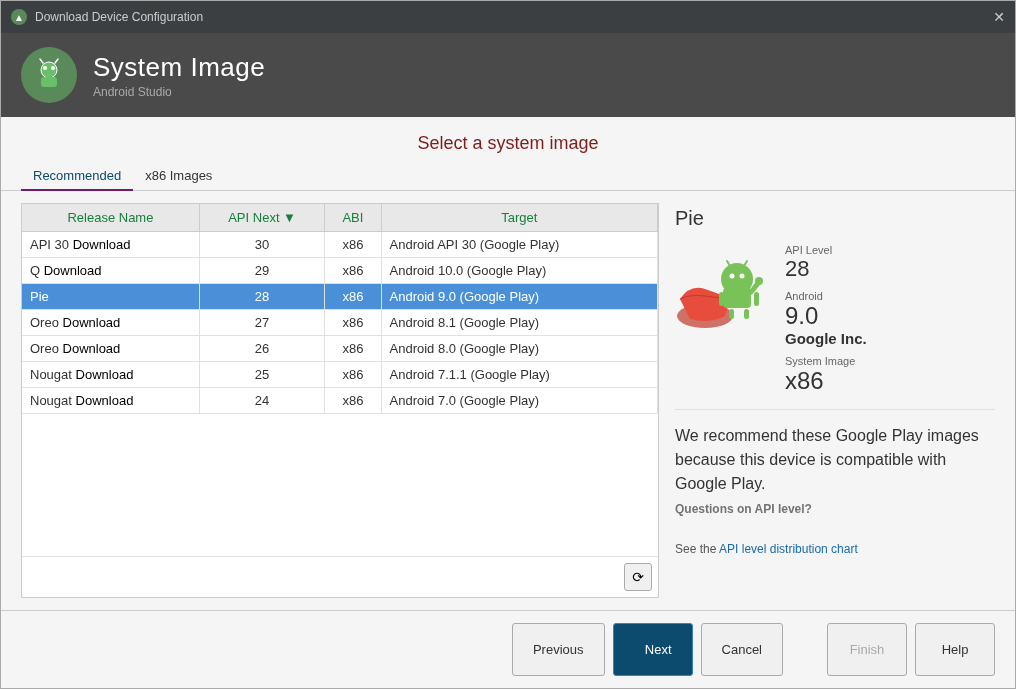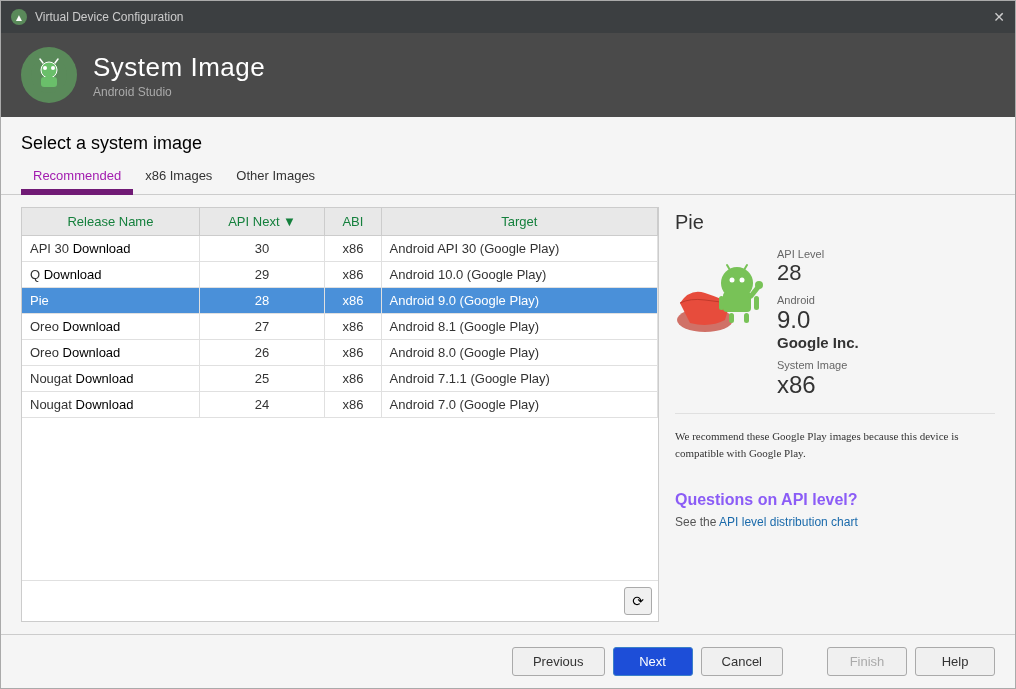--- a/index.html
+++ b/index.html
@@ -99,43 +99,44 @@
     .content {
       flex: 1;
       display: flex;
       flex-direction: column;
       overflow: hidden;
       background: #f5f5f5;
     }
     .content-title {
       padding: 16px 20px 8px;
       font-size: 18px;
-      color: #000000;
+      color: #7f1d1d;
       font-weight: 400;
+      text-align: center;
     }
 
     
     .tabs {
       display: flex;
       padding: 0 20px;
       border-bottom: 1px solid #ccc;
       background: #f5f5f5;
       flex-shrink: 0;
     }
     .tab {
       padding: 6px 12px;
       cursor: pointer;
       font-size: 13px;
       color: #333;
       border-bottom: 2px solid transparent;
       margin-bottom: -1px;
     }
     .tab.active {
-      color: #a21caf;
-      border-bottom: 6px solid #701a75;
+      color: #0c4a6e;
+      border-bottom: 2px solid #701a75;
     }
 
     
     .main-split {
       display: flex;
       flex: 1;
       overflow: hidden;
       padding: 12px 20px;
       gap: 16px;
     }
@@ -220,21 +221,21 @@
       gap: 6px;
     }
     .right-title {
       font-size: 20px;
       font-weight: 400;
       color: #333;
       margin-bottom: 8px;
     }
     .android-image-area {
       display: flex;
-      gap: 12px;
+      gap: 20px;
       align-items: flex-start;
     }
     .android-mascot {
       width: 90px;
       height: 90px;
       flex-shrink: 0;
       position: relative;
     }
     .android-info {
       flex: 1;
@@ -251,77 +252,77 @@
       color: #333;
     }
     .info-value.large { font-size: 22px; }
     .google-inc {
       font-size: 15px;
       font-weight: bold;
       color: #333;
     }
     .divider { height: 1px; background: #e0e0e0; margin: 8px 0; }
     .recommend-text {
-      font-size: 11px;
+      font-size: 16px;
       color: #333;
       line-height: 1.5;
-      font-family: Liberation Serif, serif;
     }
     .api-question {
       font-size: 12px;
       color: #555;
-      margin-top: 0;
+      margin-top: 20px;
     }
     .api-question a {
       color: #1a6aab;
       text-decoration: none;
     }
     .questions-label {
-      font-size: 16px;
+      font-size: 12px;
       font-weight: 600;
-      color: #8b5cf6;
-      margin-top: 24px;
+      color: #737373;
+      margin-top: 0;
     }
 
     
     .footer {
       background: #f5f5f5;
       border-top: 1px solid #ccc;
       padding: 12px 20px;
       display: flex;
       justify-content: flex-end;
       gap: 8px;
       flex-shrink: 0;
     }
     .btn {
-      padding: 6px 20px;
+      padding: 18px 20px;
       border: 1px solid #aaa;
       border-radius: 3px;
       cursor: pointer;
       font-size: 13px;
       background: #f0f0f0;
       color: #333;
       min-width: 80px;
     }
     .btn:disabled { color: #aaa; cursor: default; margin-left: 36px; }
     .btn.primary {
-      background: #1d4ed8;
+      background: #0c4a6e;
       color: white;
       border-color: #3a80c9;
+      text-align: right;
     }
   </style>
 </head>
 <body>
 
 <div class="window">
 
   <div class="title-bar">
     <div class="title-bar-left">
       <div class="title-bar-icon">▲</div>
-      <span class="title-bar-title">Virtual Device Configuration</span>
+      <span class="title-bar-title">Download Device Configuration</span>
     </div>
     <button class="title-bar-close">✕</button>
   </div>
 
   <div class="header">
     <div class="header-logo">
       <svg width="40" height="40" viewBox="0 0 40 40">
         <circle cx="20" cy="20" r="18" fill="#5a8a5a"></circle>
         <circle cx="20" cy="15" r="8" fill="#6abf6a" stroke="#fff" stroke-width="1"></circle>
         <rect x="12" y="22" width="16" height="10" rx="3" fill="#6abf6a"></rect>
@@ -336,21 +337,20 @@
       <p>Android Studio</p>
     </div>
   </div>
 
   <div class="content">
     <div class="content-title">Select a system image</div>
 
     <div class="tabs">
       <div class="tab active">Recommended</div>
       <div class="tab">x86 Images</div>
-      <div class="tab">Other Images</div>
     </div>
 
     <div class="main-split">
 
       <div class="table-panel">
         <div class="table-scroll">
           <table class="system-table">
             <thead>
               <tr>
                 <th>Release Name</th>

